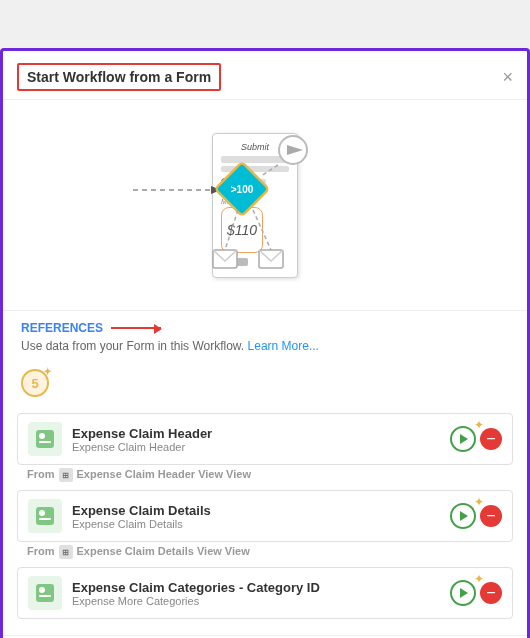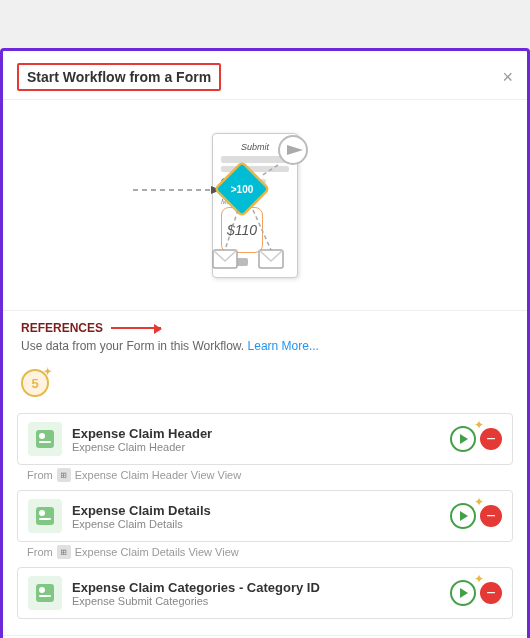--- a/index.html
+++ b/index.html
@@ -103,21 +103,21 @@
       padding: 14px 5px;
       display: inline-block;
     }
     .references-section {
       padding: 10px 18px 6px 18px;
       border-top: 1px solid #eee;
     }
     .references-label {
       font-size: 12px;
       font-weight: bold;
-      color: #7f1d1d;
+      color: #3b82f6;
       display: flex;
       align-items: center;
       gap: 8px;
     }
     .arrow-right {
       display: inline-block;
       width: 50px;
       height: 0;
       border-top: 2px solid #e53935;
       position: relative;
@@ -249,22 +249,22 @@
       content: '−';
       color: #fff;
       font-size: 16px;
       line-height: 1;
     }
     .from-row {
       font-size: 11px;
       color: #999;
       padding: 3px 10px 0 10px;
       display: flex;
-      align-items: center;
       gap: 4px;
+      font-weight: bold;
     }
     .from-icon {
       width: 14px; height: 14px;
       background: #e0e0e0;
       display: inline-flex; align-items: center; justify-content: center;
       font-size: 8px;
       border-radius: 2px;
       color: #777;
     }
     .modal-footer {
@@ -434,21 +434,21 @@
       <div class="data-row">
         <div class="row-icon">
           <svg width="22" height="22" viewBox="0 0 22 22">
             <rect x="2" y="2" width="18" height="18" rx="3" fill="#81c784" stroke="none"></rect>
             <circle cx="8" cy="8" r="3" fill="white"></circle>
             <rect x="5" y="13" width="12" height="2" rx="1" fill="white"></rect>
           </svg>
         </div>
         <div class="row-text">
           <div class="row-title">Expense Claim Categories - Category ID</div>
-          <div class="row-subtitle">Expense Submit Categories</div>
+          <div class="row-subtitle">Expense More Categories</div>
         </div>
         <div class="row-actions">
           <span class="star-badge">✦</span>
           <div class="play-btn"></div>
           <button class="minus-btn"></button>
         </div>
       </div>
     </div>
 
   </div>

